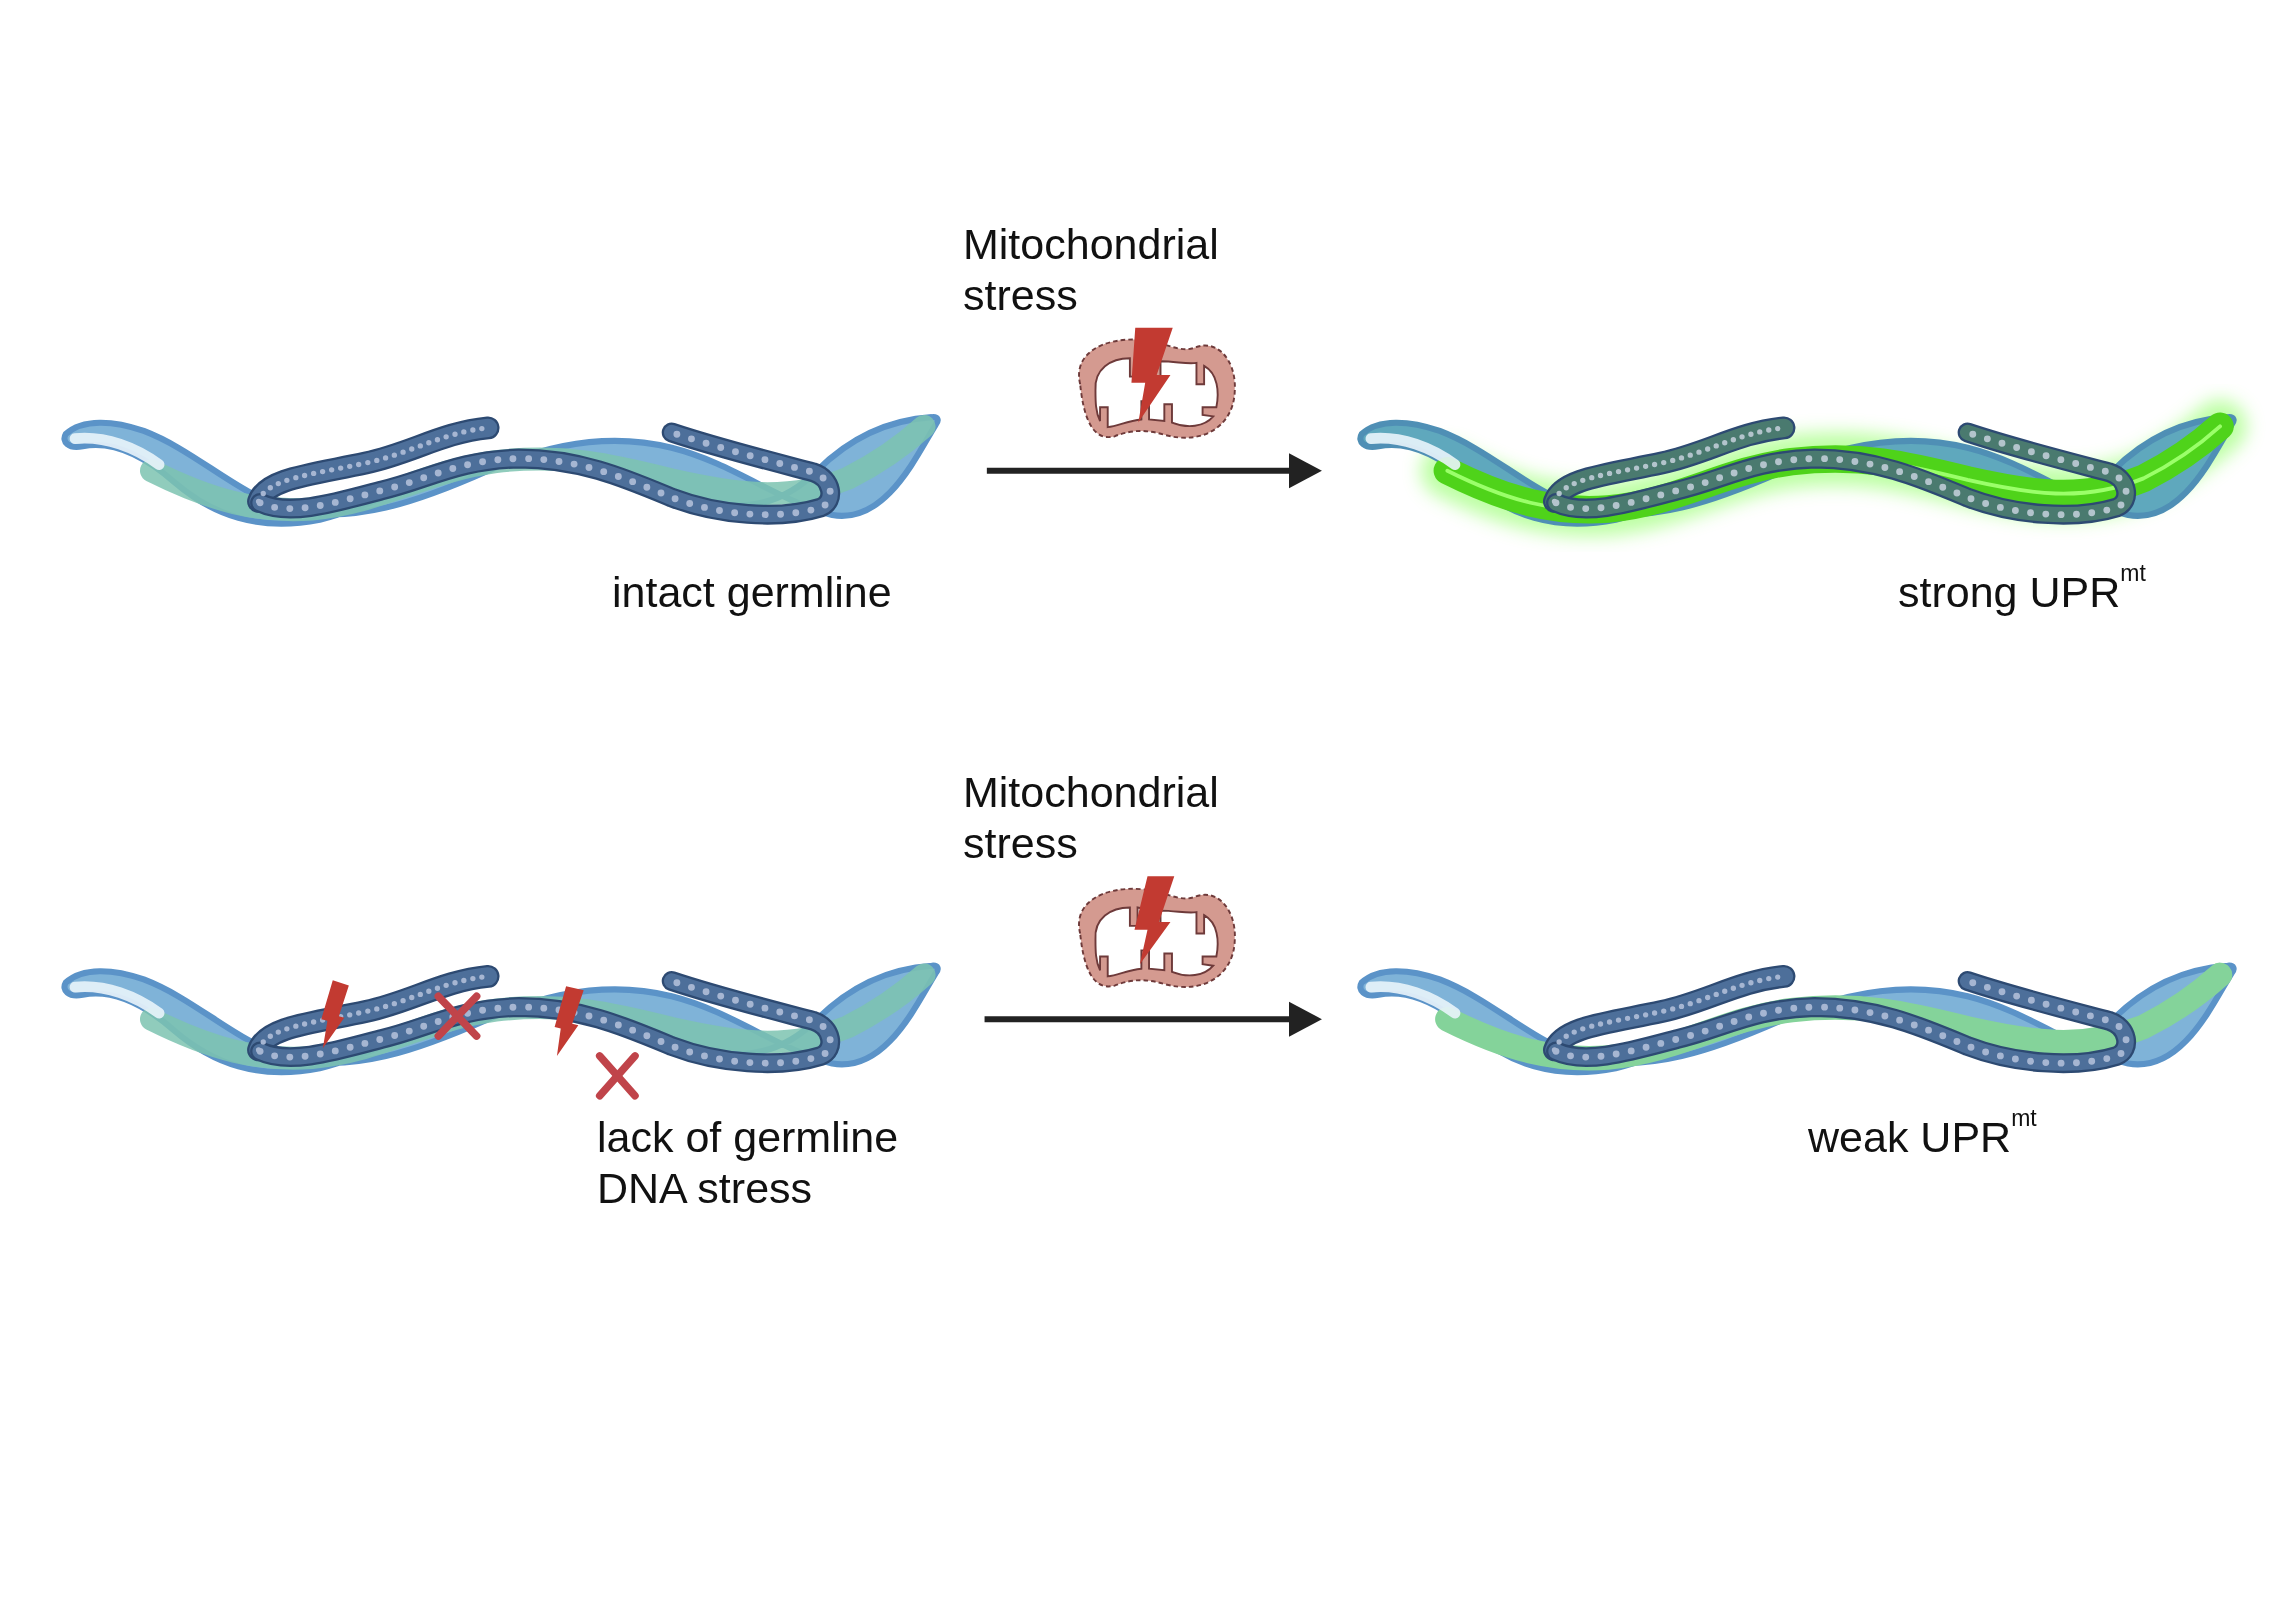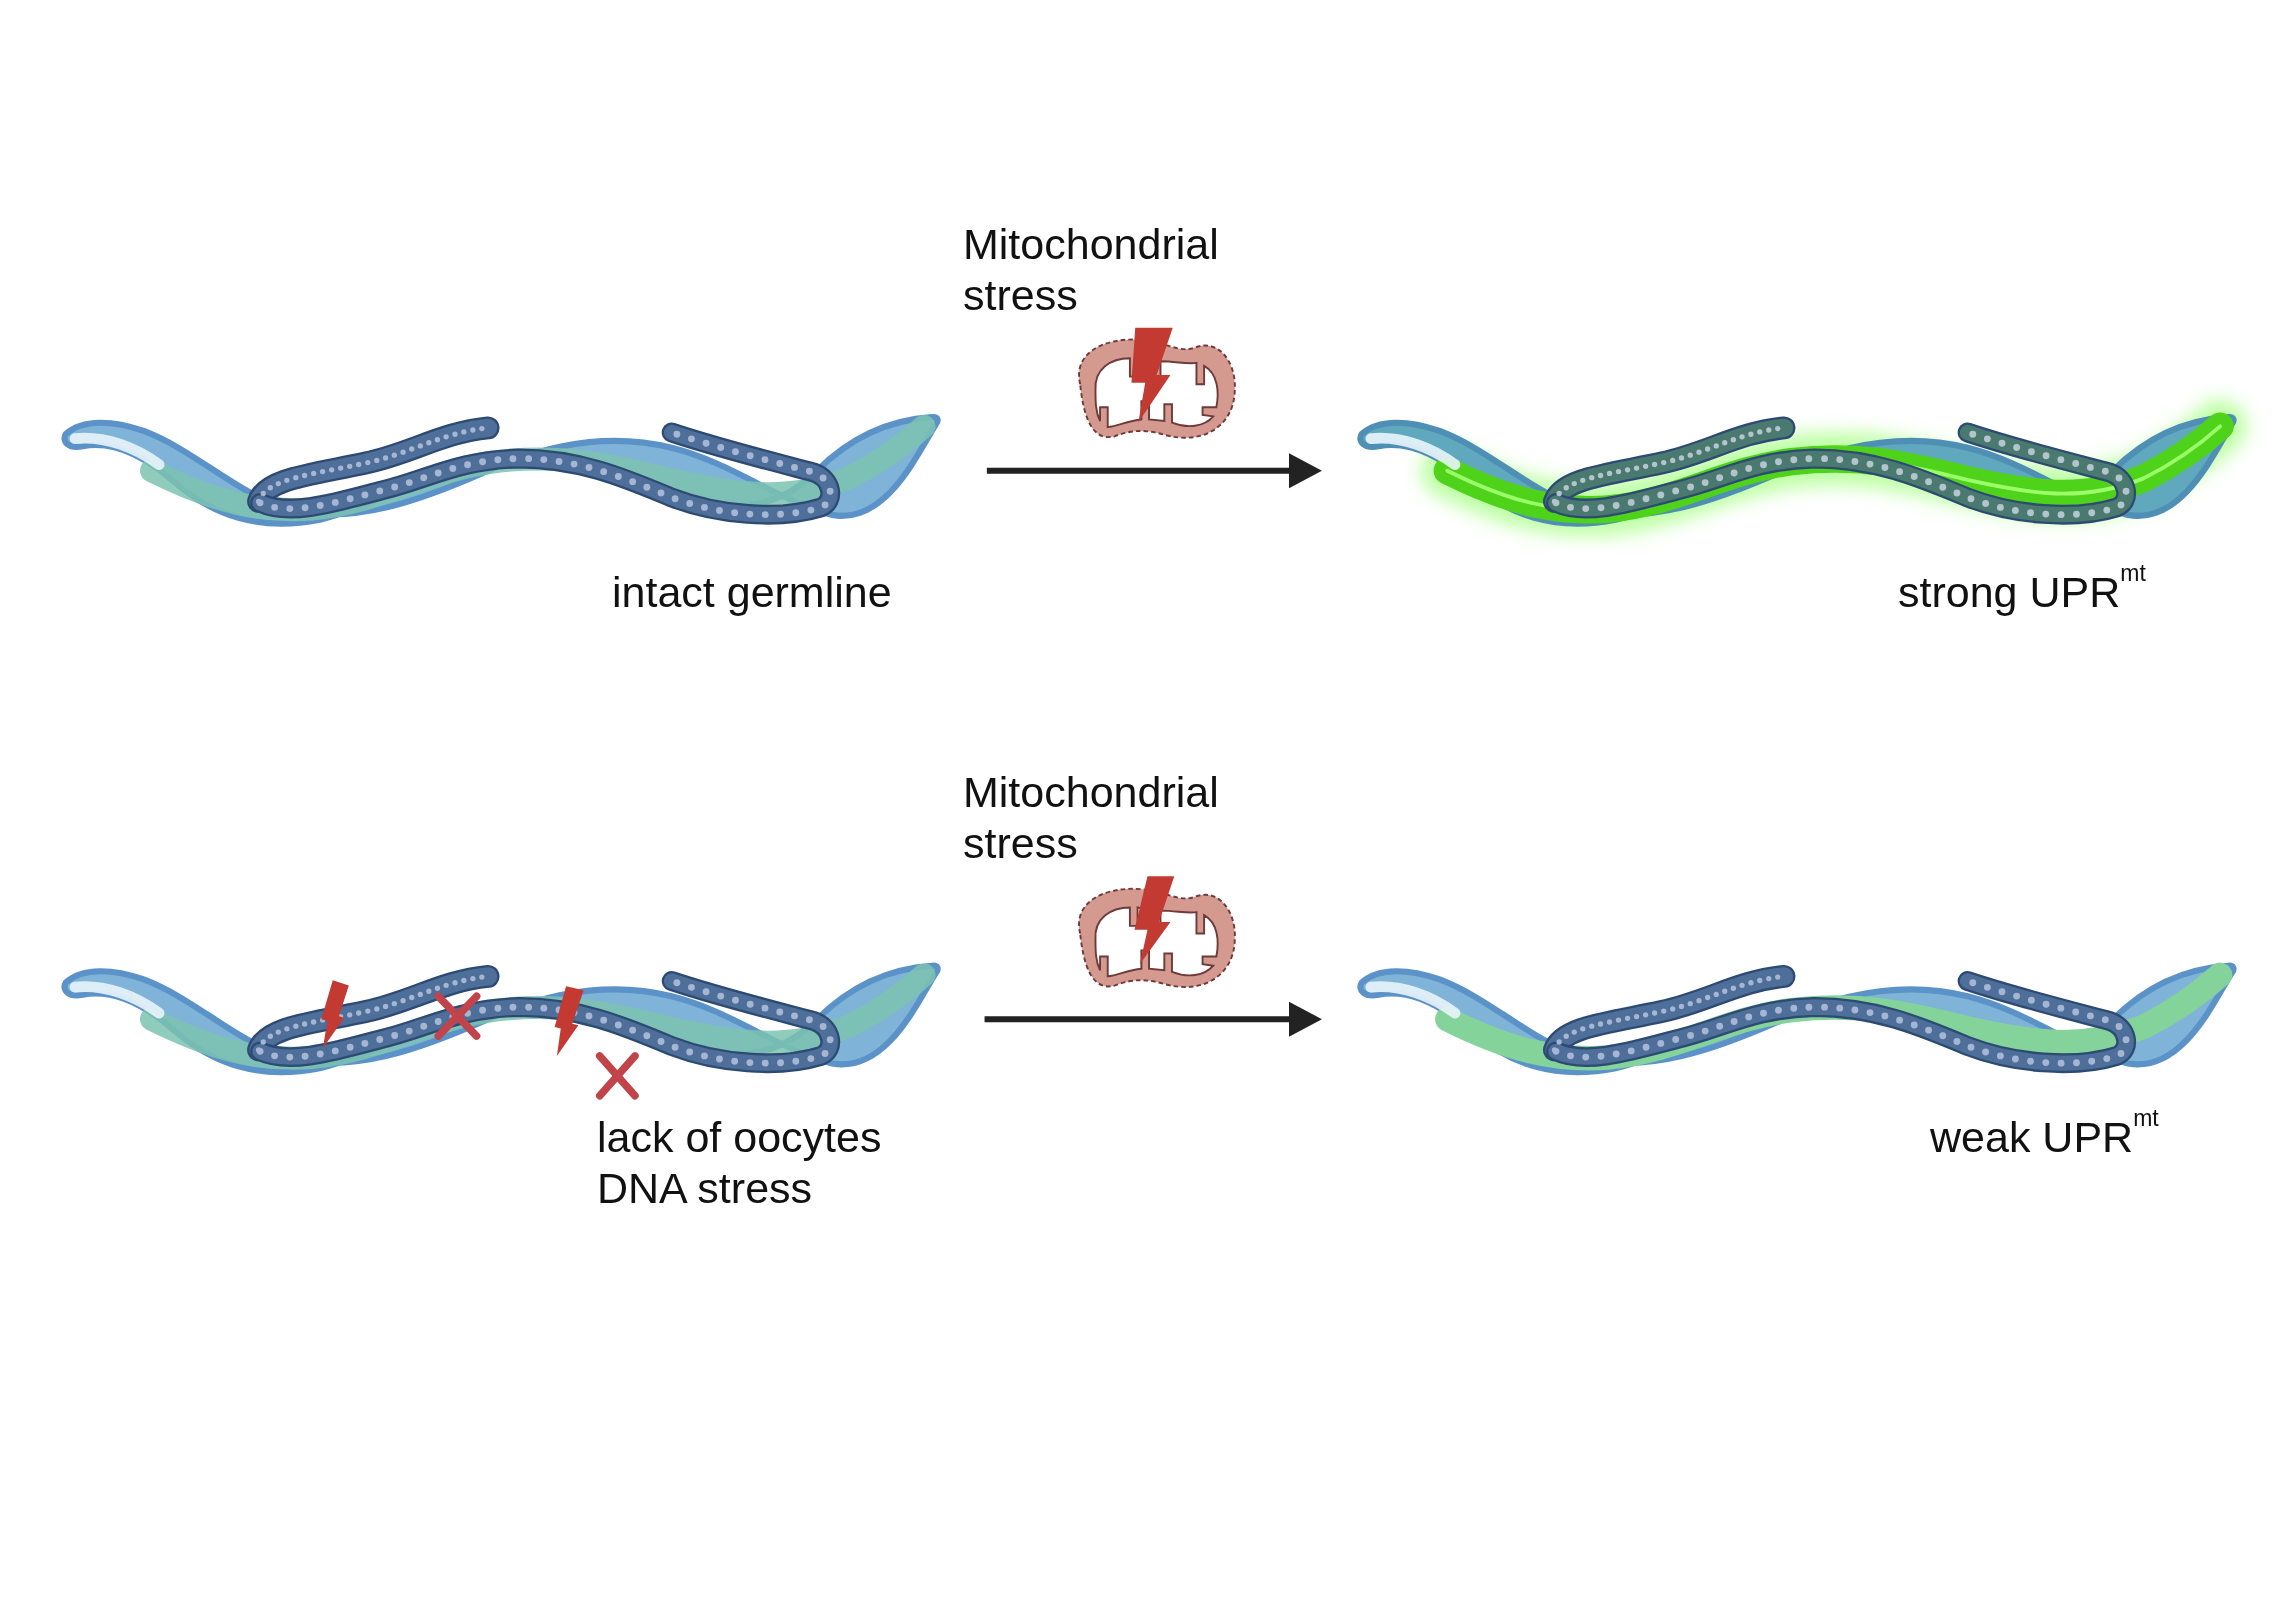--- a/index.html
+++ b/index.html
@@ -120,19 +120,19 @@
 </div>
 <div class="label" style="left:1898px; width:337px; top:567px;">
   <span>strong UPR</span><sup>mt</sup>
 </div>
 
 <div class="label" style="left:963px; width:383px; top:767px;">
   <div>Mitochondrial</div>
   <div>stress</div>
 </div>
 <div class="label" style="left:597px; width:413px; top:1112px;">
-  <div>lack of oocytes</div>
+  <div>lack of germline</div>
   <div>DNA stress</div>
 </div>
-<div class="label" style="left:1930px; width:337px; top:1112px;">
+<div class="label" style="left:1808px; width:337px; top:1112px;">
   <span>weak UPR</span><sup>mt</sup>
 </div>
 
 
 </body></html>

